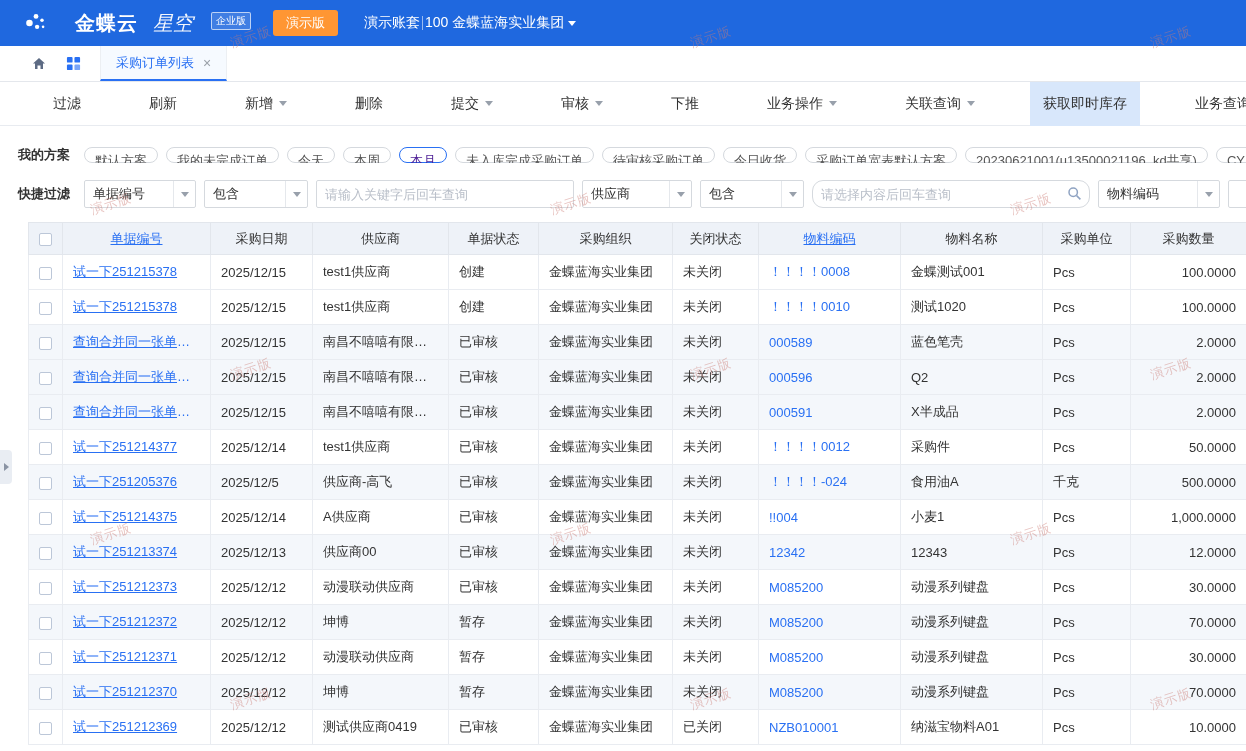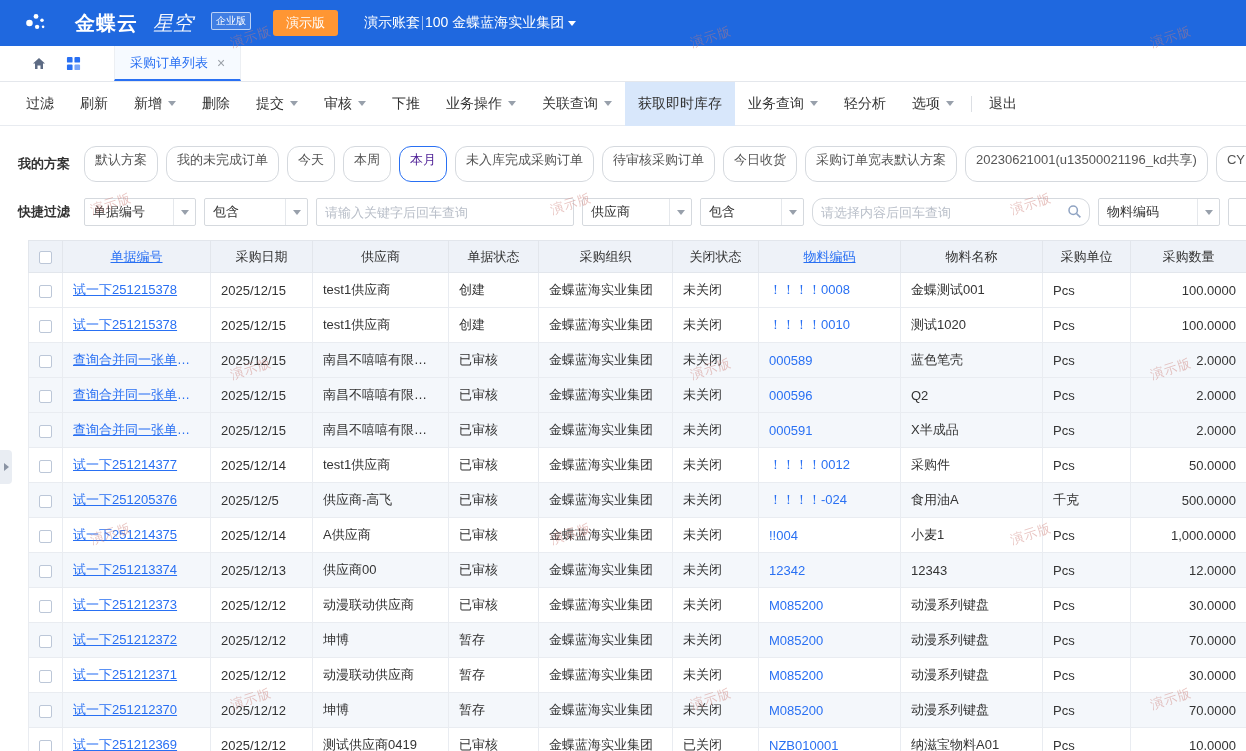--- a/index.html
+++ b/index.html
@@ -14,37 +14,37 @@
   .brand-sub{font-size:20px;font-weight:normal;font-style:italic;margin-left:3px;opacity:.95;}
   .edition-badge{font-size:10px;color:#fff;border:1px solid rgba(255,255,255,.65);background:rgba(255,255,255,.15);border-radius:2px;padding:1px 4px;margin-left:6px;align-self:flex-start;margin-top:2px;}
   .demo-badge{background:#ff9633;color:#fff;font-size:13px;padding:4px 13px;border-radius:3px;margin-left:10px;cursor:pointer;}
   .account{display:flex;align-items:center;gap:2px;color:#fff;font-size:14px;margin-left:14px;cursor:pointer;}
   .account .vdiv{width:1px;height:14px;background:rgba(255,255,255,.55);}
   .caret-down-white{width:0;height:0;border-left:4px solid transparent;border-right:4px solid transparent;border-top:5px solid #fff;margin-left:2px;}
 
   
   .tabrow{height:36px;background:#fff;border-bottom:1px solid #e4e7ec;display:flex;align-items:stretch;padding-left:22px;}
   .icon-btn{width:34px;display:flex;align-items:center;justify-content:center;cursor:pointer;}
-  .tab{display:flex;align-items:center;gap:9px;padding:0 15px;margin-left:24px;color:#2970f3;font-size:13px;background:#f6faff;border-bottom:2px solid #2970f3;border-right:1px solid #eceff3;border-left:1px solid #eceff3;cursor:pointer;}
+  .tab{display:flex;align-items:center;gap:9px;padding:0 15px;margin-left:10px;color:#2970f3;font-size:13px;background:#f6faff;border-bottom:2px solid #2970f3;border-right:1px solid #eceff3;border-left:1px solid #eceff3;cursor:pointer;}
   .tab-close{color:#9aa0a8;font-size:14px;line-height:1;cursor:pointer;}
 
   
-  .toolbar{height:44px;background:#fff;border-bottom:1px solid #e8ebf0;display:flex;align-items:center;padding-left:13px;font-size:14px;color:#333;}
+  .toolbar{height:44px;background:#fff;border-bottom:1px solid #e8ebf0;display:flex;align-items:center;padding-left:40px;font-size:14px;color:#333;gap:42px;}
   .tb-item{display:flex;align-items:center;gap:6px;padding:0 13px;height:44px;cursor:pointer;white-space:nowrap;}
   .tb-item.tb-highlight{background:#d8e7fb;}
   .caret{width:0;height:0;border-left:4px solid transparent;border-right:4px solid transparent;border-top:5px solid #98a0ab;}
   .tb-divider{width:1px;height:16px;background:#dcdfe4;margin:0 4px;align-self:center;}
 
   
   .row-line{display:flex;align-items:center;padding-left:18px;overflow:hidden;white-space:nowrap;}
   .scheme-row{margin-top:20px;}
   .filter-row{margin-top:16px;}
   .row-label{width:66px;font-size:13px;font-weight:bold;color:#333;flex:none;}
   .scheme-list,.filter-list{display:flex;gap:8px;flex:1;overflow:hidden;align-items:center;}
-  .scheme-btn{border:1px solid #d5d9de;border-radius:12px;padding:0 10px;height:36px;line-height:26px;font-size:13px;color:#555;background:#fff;flex:none;cursor:pointer;}
+  .scheme-btn{border:1px solid #d5d9de;border-radius:12px;padding:0 10px;height:16px;line-height:26px;font-size:13px;color:#555;background:#fff;flex:none;cursor:pointer;}
   .scheme-btn.active{border-color:#2970f3;color:#4c1d95;}
   .select{position:relative;height:28px;border:1px solid #d5d9de;border-radius:2px;background:#fff;display:flex;align-items:center;font-size:13px;color:#333;padding:0 30px 0 8px;flex:none;cursor:pointer;}
   .sel-caret{position:absolute;right:0;top:0;width:22px;height:100%;border-left:1px solid #e5e8ec;display:flex;align-items:center;justify-content:center;}
   .input{height:28px;border:1px solid #d5d9de;border-radius:2px;font-size:13px;padding:0 8px;color:#333;flex:none;background:#fff;}
   .input::placeholder{color:#b9bfc9;}
   .input-wrap{position:relative;flex:none;}
   .input-wrap .input{width:100%;padding-right:30px;border-radius:11px;}
   .search-icon{position:absolute;right:8px;top:6px;cursor:pointer;}
   .select-sliver{width:40px;height:28px;border:1px solid #d5d9de;border-radius:2px;background:#fff;flex:none;}
 

